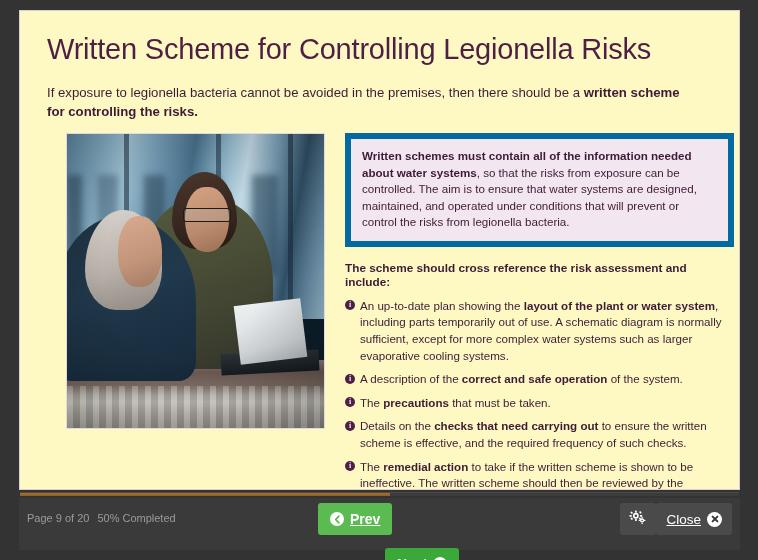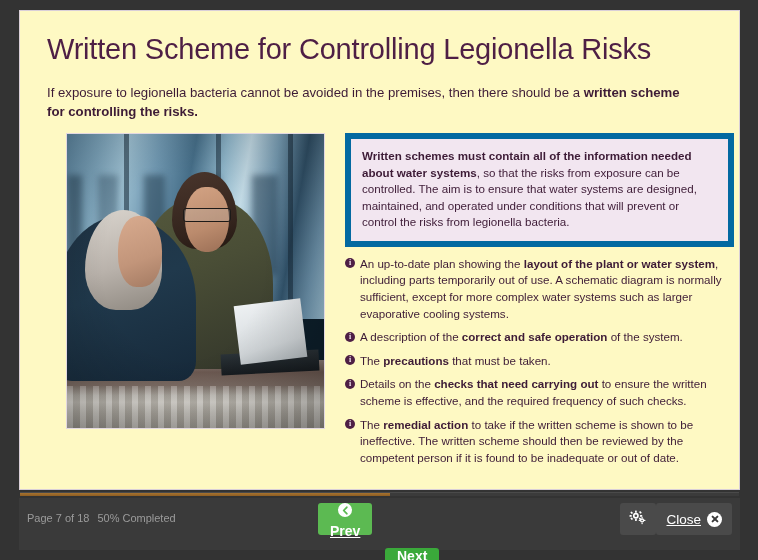--- a/index.html
+++ b/index.html
@@ -219,21 +219,20 @@
   .nav-btn {
     position: absolute; top: 5px;
     height: 32px;
     border: none; border-radius: 3px;
     color: #ffffff;
     font-family: "Liberation Sans", sans-serif;
     font-size: 14px; font-weight: bold;
     display: flex; align-items: center; gap: 6px;
     padding: 0 12px;
     cursor: pointer;
-    flex-direction: column;
   }
   #prev-button { left: 299px; background: #5cba52; }
   #prev-button .lbl { text-decoration: underline; }
   #next-button { left: 366px; background: #3aa93a; margin-top: 45px; }
 
   .circ-icon {
     width: 14px; height: 14px; border-radius: 50%;
     background: #ffffff; color: inherit;
     display: inline-flex; align-items: center; justify-content: center;
     flex: 0 0 auto;
@@ -295,20 +294,21 @@
           <div class="ph-laptop"></div>
           <div class="ph-paper"></div>
           <div class="ph-vig"></div>
         </div>
       </div>
 
       <div id="right-col">
 
         <div id="callout"><b>Written schemes must contain all of the information needed about water systems</b><span>, so that the risks from exposure can be controlled. The aim is to ensure that water systems are designed, maintained, and operated under conditions that will prevent or control the risks from legionella bacteria.</span></div>
 
+        <div id="list-heading">The scheme should cross reference the risk assessment and include:</div>
 
         <ul id="bullets">
           <li>
             <span class="info-icon">i</span><span>An up-to-date plan showing the </span><b>layout of the plant or water system</b><span>, including parts temporarily out of use. A schematic diagram is normally sufficient, except for more complex water systems such as larger evaporative cooling systems.</span>
           </li>
           <li>
             <span class="info-icon">i</span><span>A description of the </span><b>correct and safe operation</b><span> of the system.</span>
           </li>
           <li>
             <span class="info-icon">i</span><span>The </span><b>precautions</b><span> that must be taken.</span>
@@ -325,21 +325,21 @@
     </div>
   </div>
 
   <div id="progress-track">
     <div id="progress-fill" style="width: 51.5%;"></div>
   </div>
 
   <div id="bottom-bar">
 
     <div id="page-status">
-      <span>Page 7 of 18</span><span>50% Completed</span>
+      <span>Page 9 of 20</span><span>50% Completed</span>
     </div>
 
     <button id="prev-button" class="nav-btn">
       <span class="circ-icon">
         <svg width="9" height="9" viewBox="0 0 10 10">
             <path d="M6.4 1.4 L3 5 L6.4 8.6" fill="none" stroke="#5cba52" stroke-width="2" stroke-linecap="round" stroke-linejoin="round"></path>
           </svg>
       </span>
       <span class="lbl">Prev</span>
     </button>

